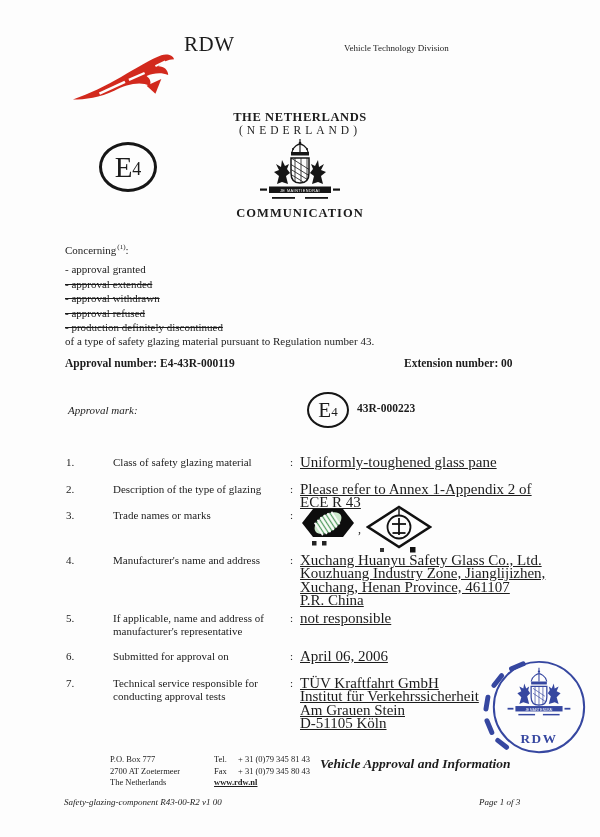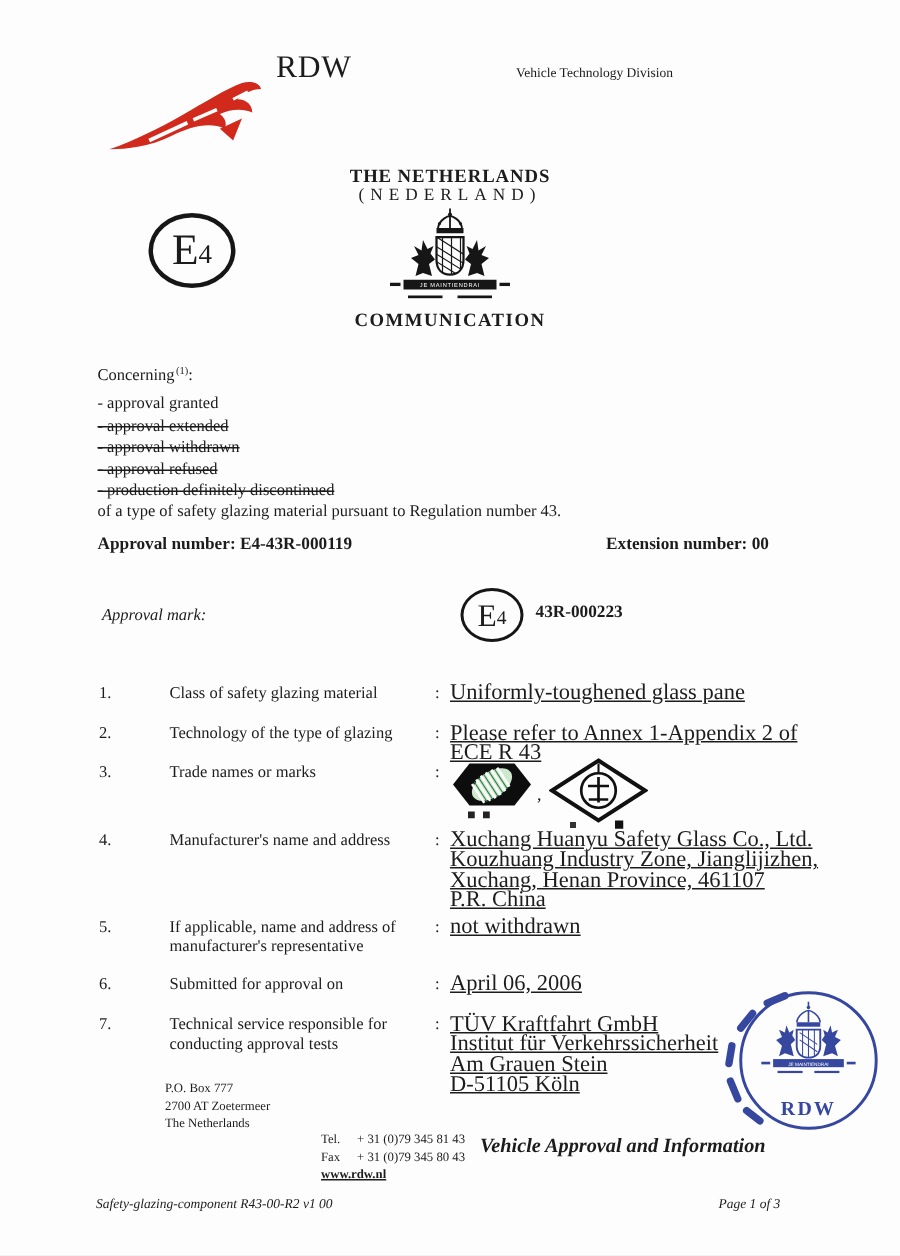--- a/index.html
+++ b/index.html
@@ -110,21 +110,21 @@
       <span class="small-4">4</span>
   </div>
   <div class="abs bold" style="left:357px;top:402px;font-size:11.5px;">43R-000223</div>
 
   <span class="abs row-num" style="top:456px;">1.</span>
   <span class="abs row-label" style="top:456px;">Class of safety glazing material</span>
   <span class="abs row-colon" style="top:456px;">:</span>
   <span class="abs row-value pre" style="top:456px;">Uniformly-toughened glass pane</span>
 
   <span class="abs row-num" style="top:483px;">2.</span>
-  <span class="abs row-label" style="top:483px;">Technology of the type of glazing</span>
+  <span class="abs row-label" style="top:483px;">Description of the type of glazing</span>
   <span class="abs row-colon" style="top:483px;">:</span>
   <span class="abs row-value pre" style="top:483px;">Please refer to Annex 1-Appendix 2 of ECE R 43</span>
 
   <span class="abs row-num" style="top:509px;">3.</span>
   <span class="abs row-label" style="top:509px;">Trade names or marks</span>
   <span class="abs row-colon" style="top:509px;">:</span>
   <svg class="abs" style="left:300px;top:506px;" width="56" height="42" viewBox="0 0 54 42">
     <polygon points="12,3 42,3 53,17 42,31 12,31 1,17" fill="#0d0d0d"></polygon>
     <g transform="rotate(-33 27 17)">
       <ellipse cx="27" cy="17" rx="15" ry="8.5" fill="#cde8cd"></ellipse>
@@ -163,21 +163,21 @@
   <span class="abs row-label" style="top:554px;">Manufacturer's name and address</span>
   <span class="abs row-colon" style="top:554px;">:</span>
   <span class="abs row-value pre" style="top:554px;">Xuchang Huanyu Safety Glass Co., Ltd.
 Kouzhuang Industry Zone, Jianglijizhen,
 Xuchang, Henan Province, 461107
 P.R. China</span>
 
   <span class="abs row-num" style="top:612px;">5.</span>
   <span class="abs row-label" style="top:612px;">If applicable, name and address of manufacturer's representative</span>
   <span class="abs row-colon" style="top:612px;">:</span>
-  <span class="abs row-value pre" style="top:612px;">not withdrawn</span>
+  <span class="abs row-value pre" style="top:612px;">not responsible</span>
 
   <span class="abs row-num" style="top:650px;">6.</span>
   <span class="abs row-label" style="top:650px;">Submitted for approval on</span>
   <span class="abs row-colon" style="top:650px;">:</span>
   <span class="abs row-value pre" style="top:650px;">April 06, 2006</span>
 
   <span class="abs row-num" style="top:677px;">7.</span>
   <span class="abs row-label" style="top:677px;">Technical service responsible for conducting approval tests</span>
   <span class="abs row-colon" style="top:677px;">:</span>
   <span class="abs row-value pre" style="top:677px;">TÜV Kraftfahrt GmbH
@@ -218,21 +218,21 @@
     </g>
     <rect x="38" y="52" width="48" height="5.5" fill="#3647a0"></rect>
     <text x="62" y="56.6" text-anchor="middle" font-size="3.2" fill="#ffffff" font-family="Liberation Sans, sans-serif">JE MAINTIENDRAI</text>
     <rect x="30" y="53.8" width="6" height="1.8" fill="#3647a0"></rect>
     <rect x="88" y="53.8" width="6" height="1.8" fill="#3647a0"></rect>
     <rect x="41" y="60" width="17" height="1.5" fill="#3647a0"></rect>
     <rect x="66" y="60" width="17" height="1.5" fill="#3647a0"></rect>
     <text x="62" y="90" text-anchor="middle" font-size="13.5" font-weight="bold" letter-spacing="1.5" fill="#3647a0" font-family="Liberation Serif, serif">RDW</text>
   </svg>
 
-  <div class="abs foot-small" style="left:110px;top:720px;">
+  <div class="abs foot-small" style="left:110px;top:754px;">
     <div>P.O. Box 777</div>
     <div>2700 AT Zoetermeer</div>
     <div>The Netherlands</div>
   </div>
   <div class="abs foot-small" style="left:214px;top:754px;">
     <div><span class="contact-label">Tel.</span><span>+ 31 (0)79 345 81 43</span></div>
     <div><span class="contact-label">Fax</span><span>+ 31 (0)79 345 80 43</span></div>
     <div><span class="web bold" style="text-decoration:underline;">www.rdw.nl</span></div>
   </div>
   <div class="abs bold italic" style="left:320px;top:756px;font-size:13.5px;text-align:right;">Vehicle Approval and Information</div>

